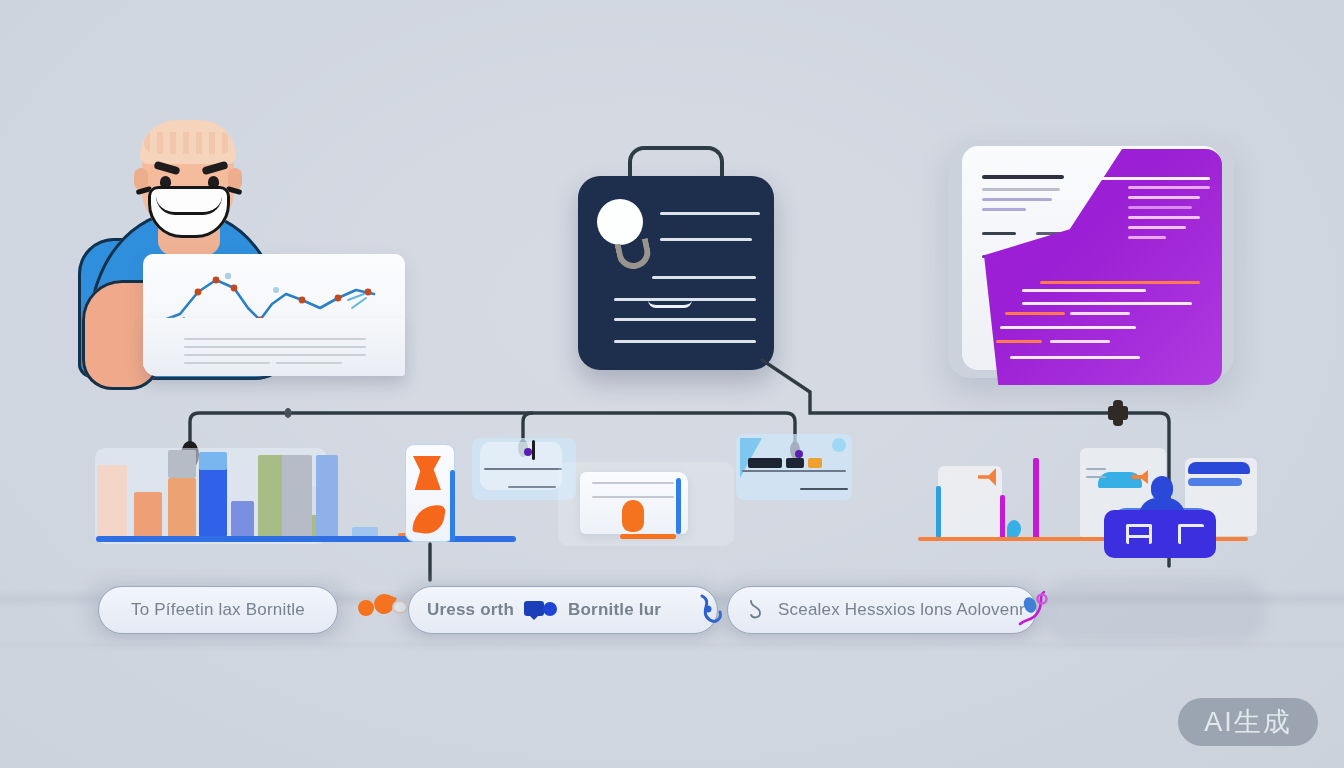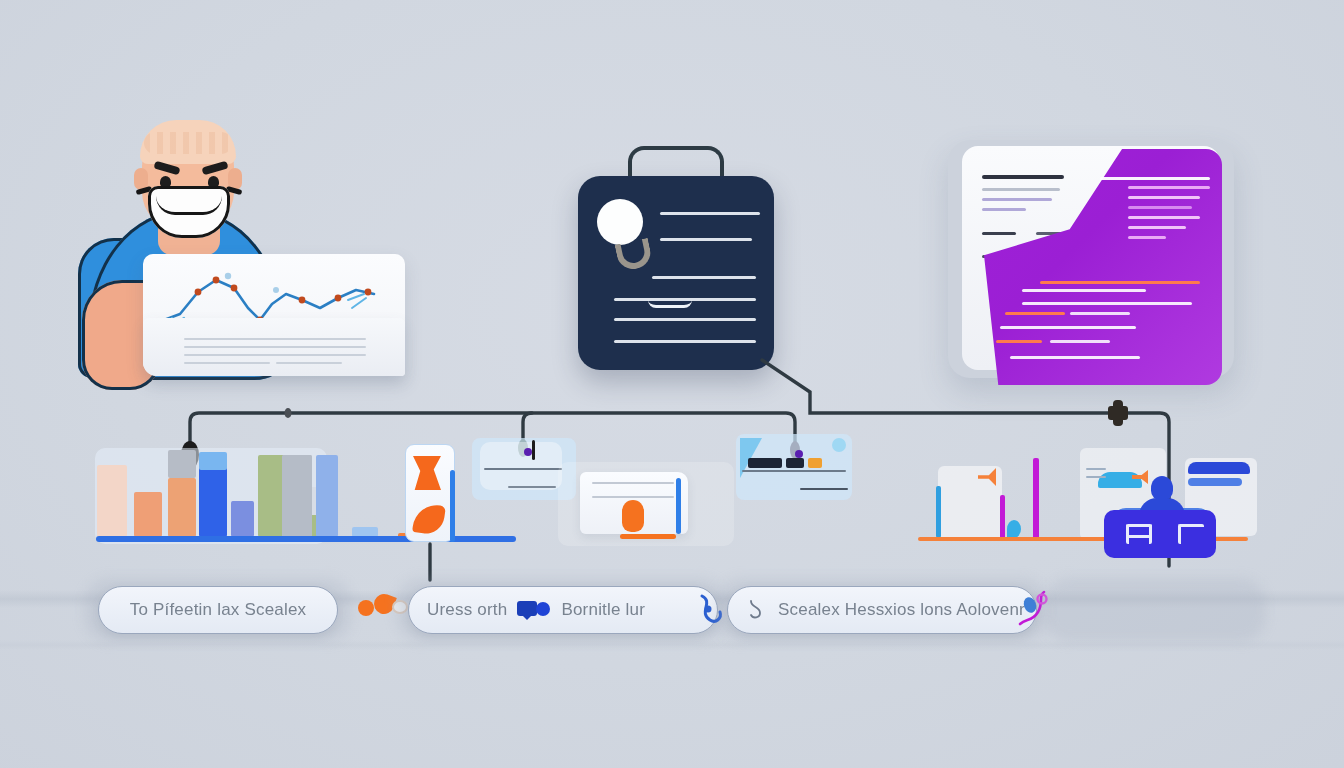--- a/index.html
+++ b/index.html
@@ -428,29 +428,29 @@
   <div class="p2-wingL"></div>
   <div class="p2-wingR"></div>
   <div class="person2-head"></div>
   <div class="person2-body"></div>
   <div class="deskbar"></div>
   <div class="dicon dicon1"></div>
   <div class="dicon dicon2"></div>
 
   <div class="pill-shadow" style="left:84px;top:578px;width:268px;height:64px;"></div>
   <div class="pill" style="left:98px;top:586px;width:240px;justify-content:center;">
-    <span class="lbl">To Pífeetin lax Scealex</span>
+    <span class="lbl">To Pífeetin lax Bornitle</span>
   </div>
 
   <div class="blob-deco" style="left:358px;top:600px;width:16px;height:16px;border-radius:50%;background:#f5721f;"></div>
   <div class="blob-deco" style="left:374px;top:594px;width:20px;height:20px;border-radius:50% 0 50% 50%;background:#f5721f;transform:rotate(20deg);"></div>
   <div class="blob-deco" style="left:392px;top:600px;width:16px;height:14px;border-radius:50%;border:2px solid #d8c8bc;background:rgba(255,255,255,.5);"></div>
 
   <div class="pill-shadow" style="left:396px;top:578px;width:330px;height:64px;"></div>
-  <div class="pill" style="left:408px;top:586px;width:310px;">
+  <div class="pill" style="left:408px;top:586px;width:310px;font-weight:bold;">
     <span class="lbl">Uress orth</span>
     <svg width="34" height="24" viewBox="0 0 34 24" style="flex:0 0 auto;">
       <rect x="0" y="3" width="20" height="15" rx="3" fill="#1b3fb8"></rect>
       <path d="M6 18 l4 4 l4 -4 z" fill="#1b3fb8"></path>
       <circle cx="26" cy="11" r="7" fill="#1f44d6"></circle>
     </svg>
     <span class="lbl">Bornitle lur</span>
   </div>
 
   <svg style="position:absolute;left:694px;top:590px;" width="40" height="42" viewBox="0 0 40 42">
@@ -467,14 +467,17 @@
   </div>
 
   <svg style="position:absolute;left:1014px;top:588px;" width="46" height="44" viewBox="0 0 46 44">
     <path d="M6 36 C12 30, 18 34, 24 24 C30 14, 24 8, 30 4" stroke="#c21ad6" stroke-width="2.6" fill="none" stroke-linecap="round"></path>
     <ellipse cx="16" cy="17" rx="6" ry="8" fill="#3f7fd6" transform="rotate(-20 16 17)"></ellipse>
     <circle cx="28" cy="11" r="4.5" fill="none" stroke="#d64fdd" stroke-width="2.4"></circle>
   </svg>
 
   <div class="pill-shadow" style="left:1044px;top:578px;width:222px;height:64px;"></div>
 
+  <div class="watermark">
+    <span>AI生成</span>
+  </div>
 
 </div>
 
 </body></html>

